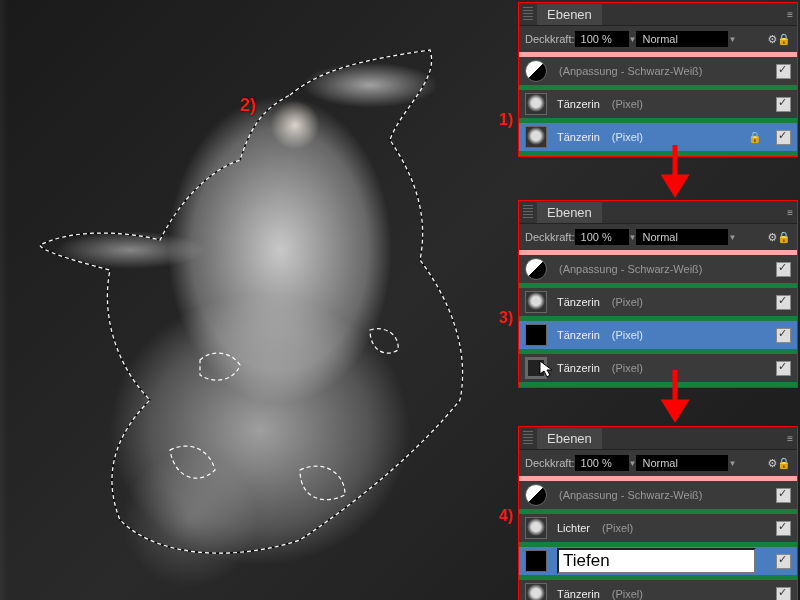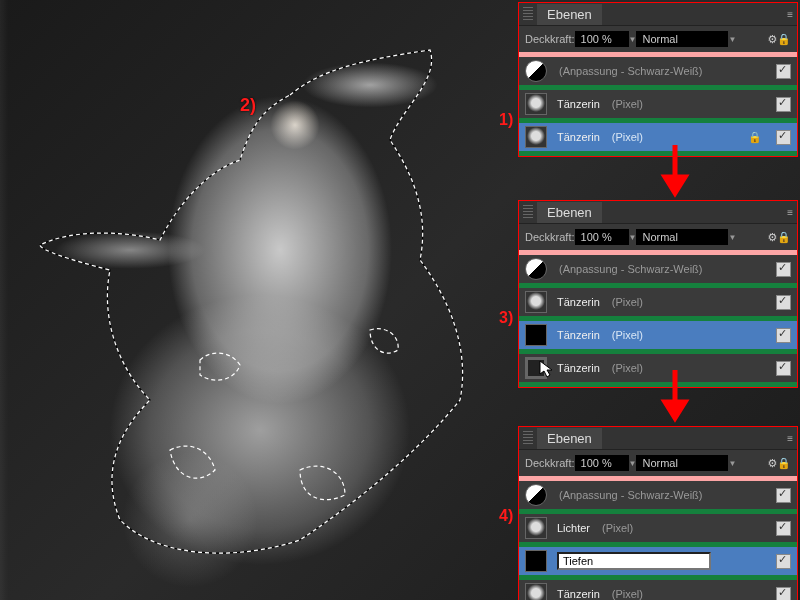--- a/index.html
+++ b/index.html
@@ -37,21 +37,21 @@
   .thumb.mask2{background:#222;box-shadow:inset 0 0 0 2px #666}
   .nm{color:#eee;font-weight:normal}
   .type{color:#999;margin-left:2px}
   .spacer{flex:1}
   .chk{width:13px;height:13px;border:1px solid #888;background:#ddd;position:relative;flex:none}
   .chk::after{content:"✓";position:absolute;top:-2px;left:1px;color:#333;font-size:11px}
   .lock{color:#aaa;font-size:11px;margin-right:4px}
   .step{position:absolute;color:#ff1a1a;font-weight:bold;font-size:16px}
   .arrow{position:absolute;left:660px}
   .arrow svg{display:block}
-  .rename{background:#fff;color:#000;padding:1px 4px;min-width:140px;font-size:11px}
+  .rename{background:#fff;color:#000;padding:1px 4px;min-width:140px;font-size:17px}
   .cursor{position:absolute;pointer-events:none}
   .side-marker{position:absolute;left:0;top:0;width:8px;height:100%;background:linear-gradient(to right,rgba(255,255,255,0.05),transparent)}
 </style>
 </head>
 <body>
 
 <div class="stage">
   <div class="side-marker"></div>
   <div class="bg"></div>
 

